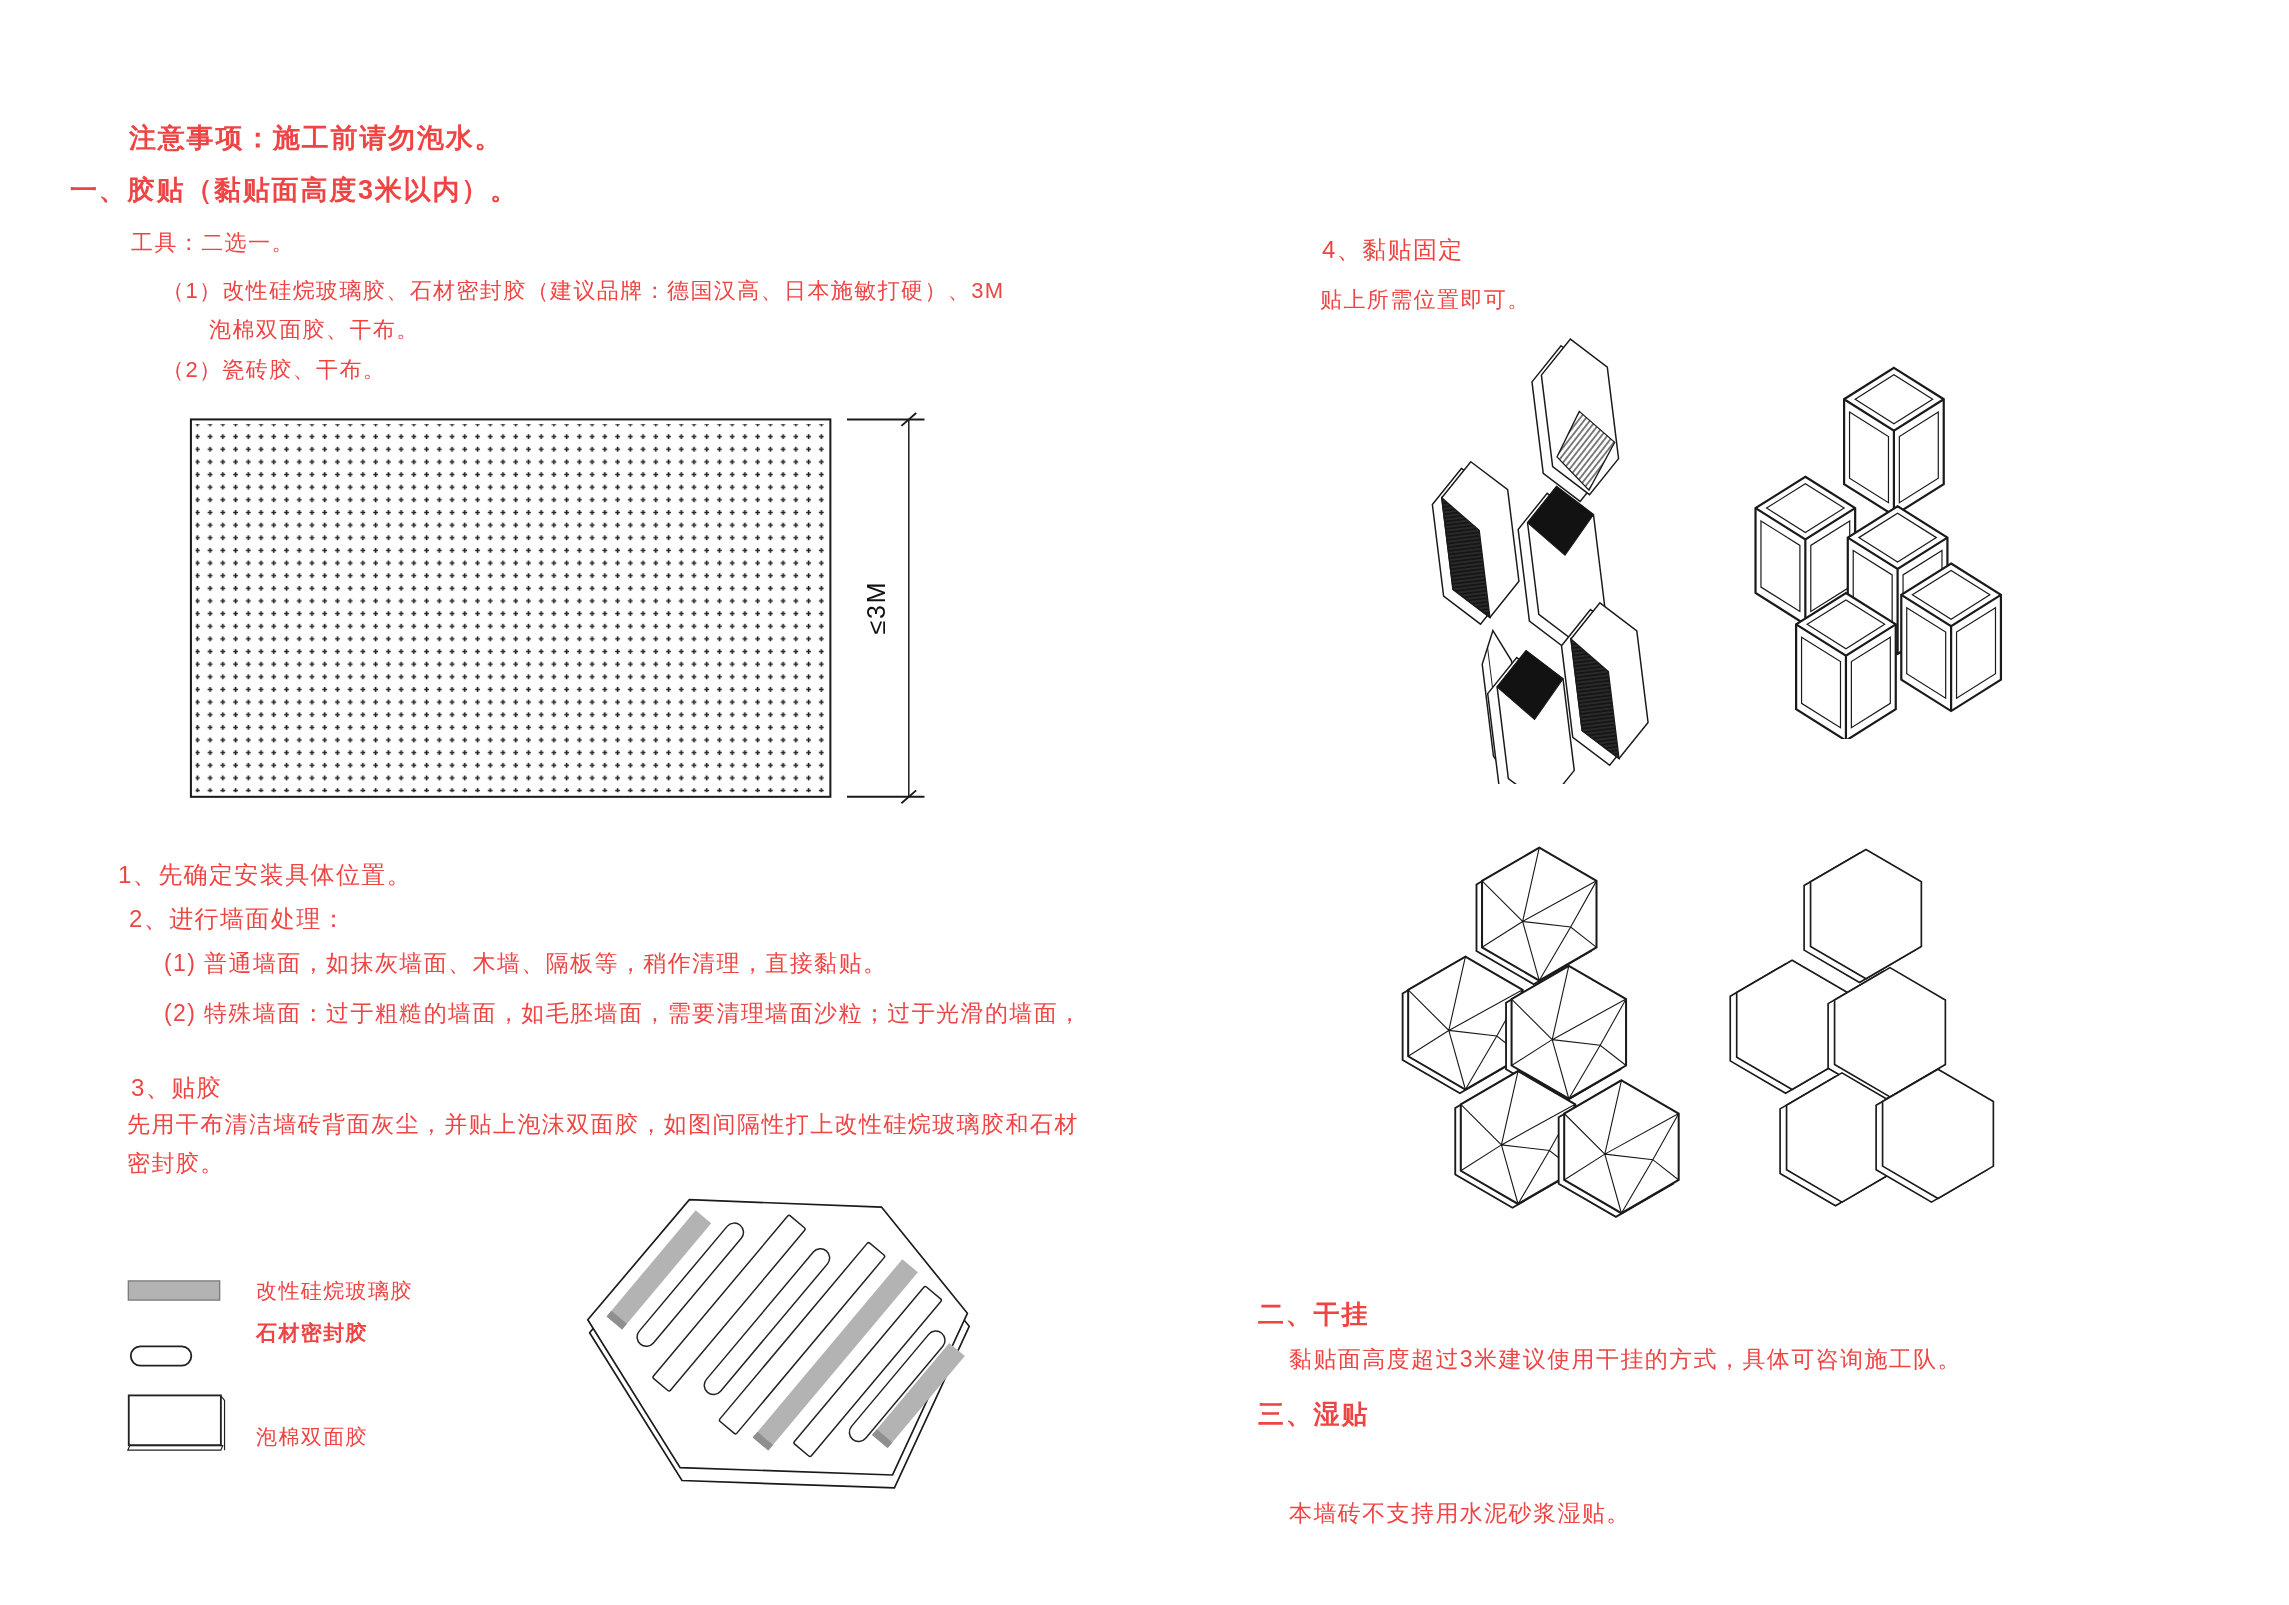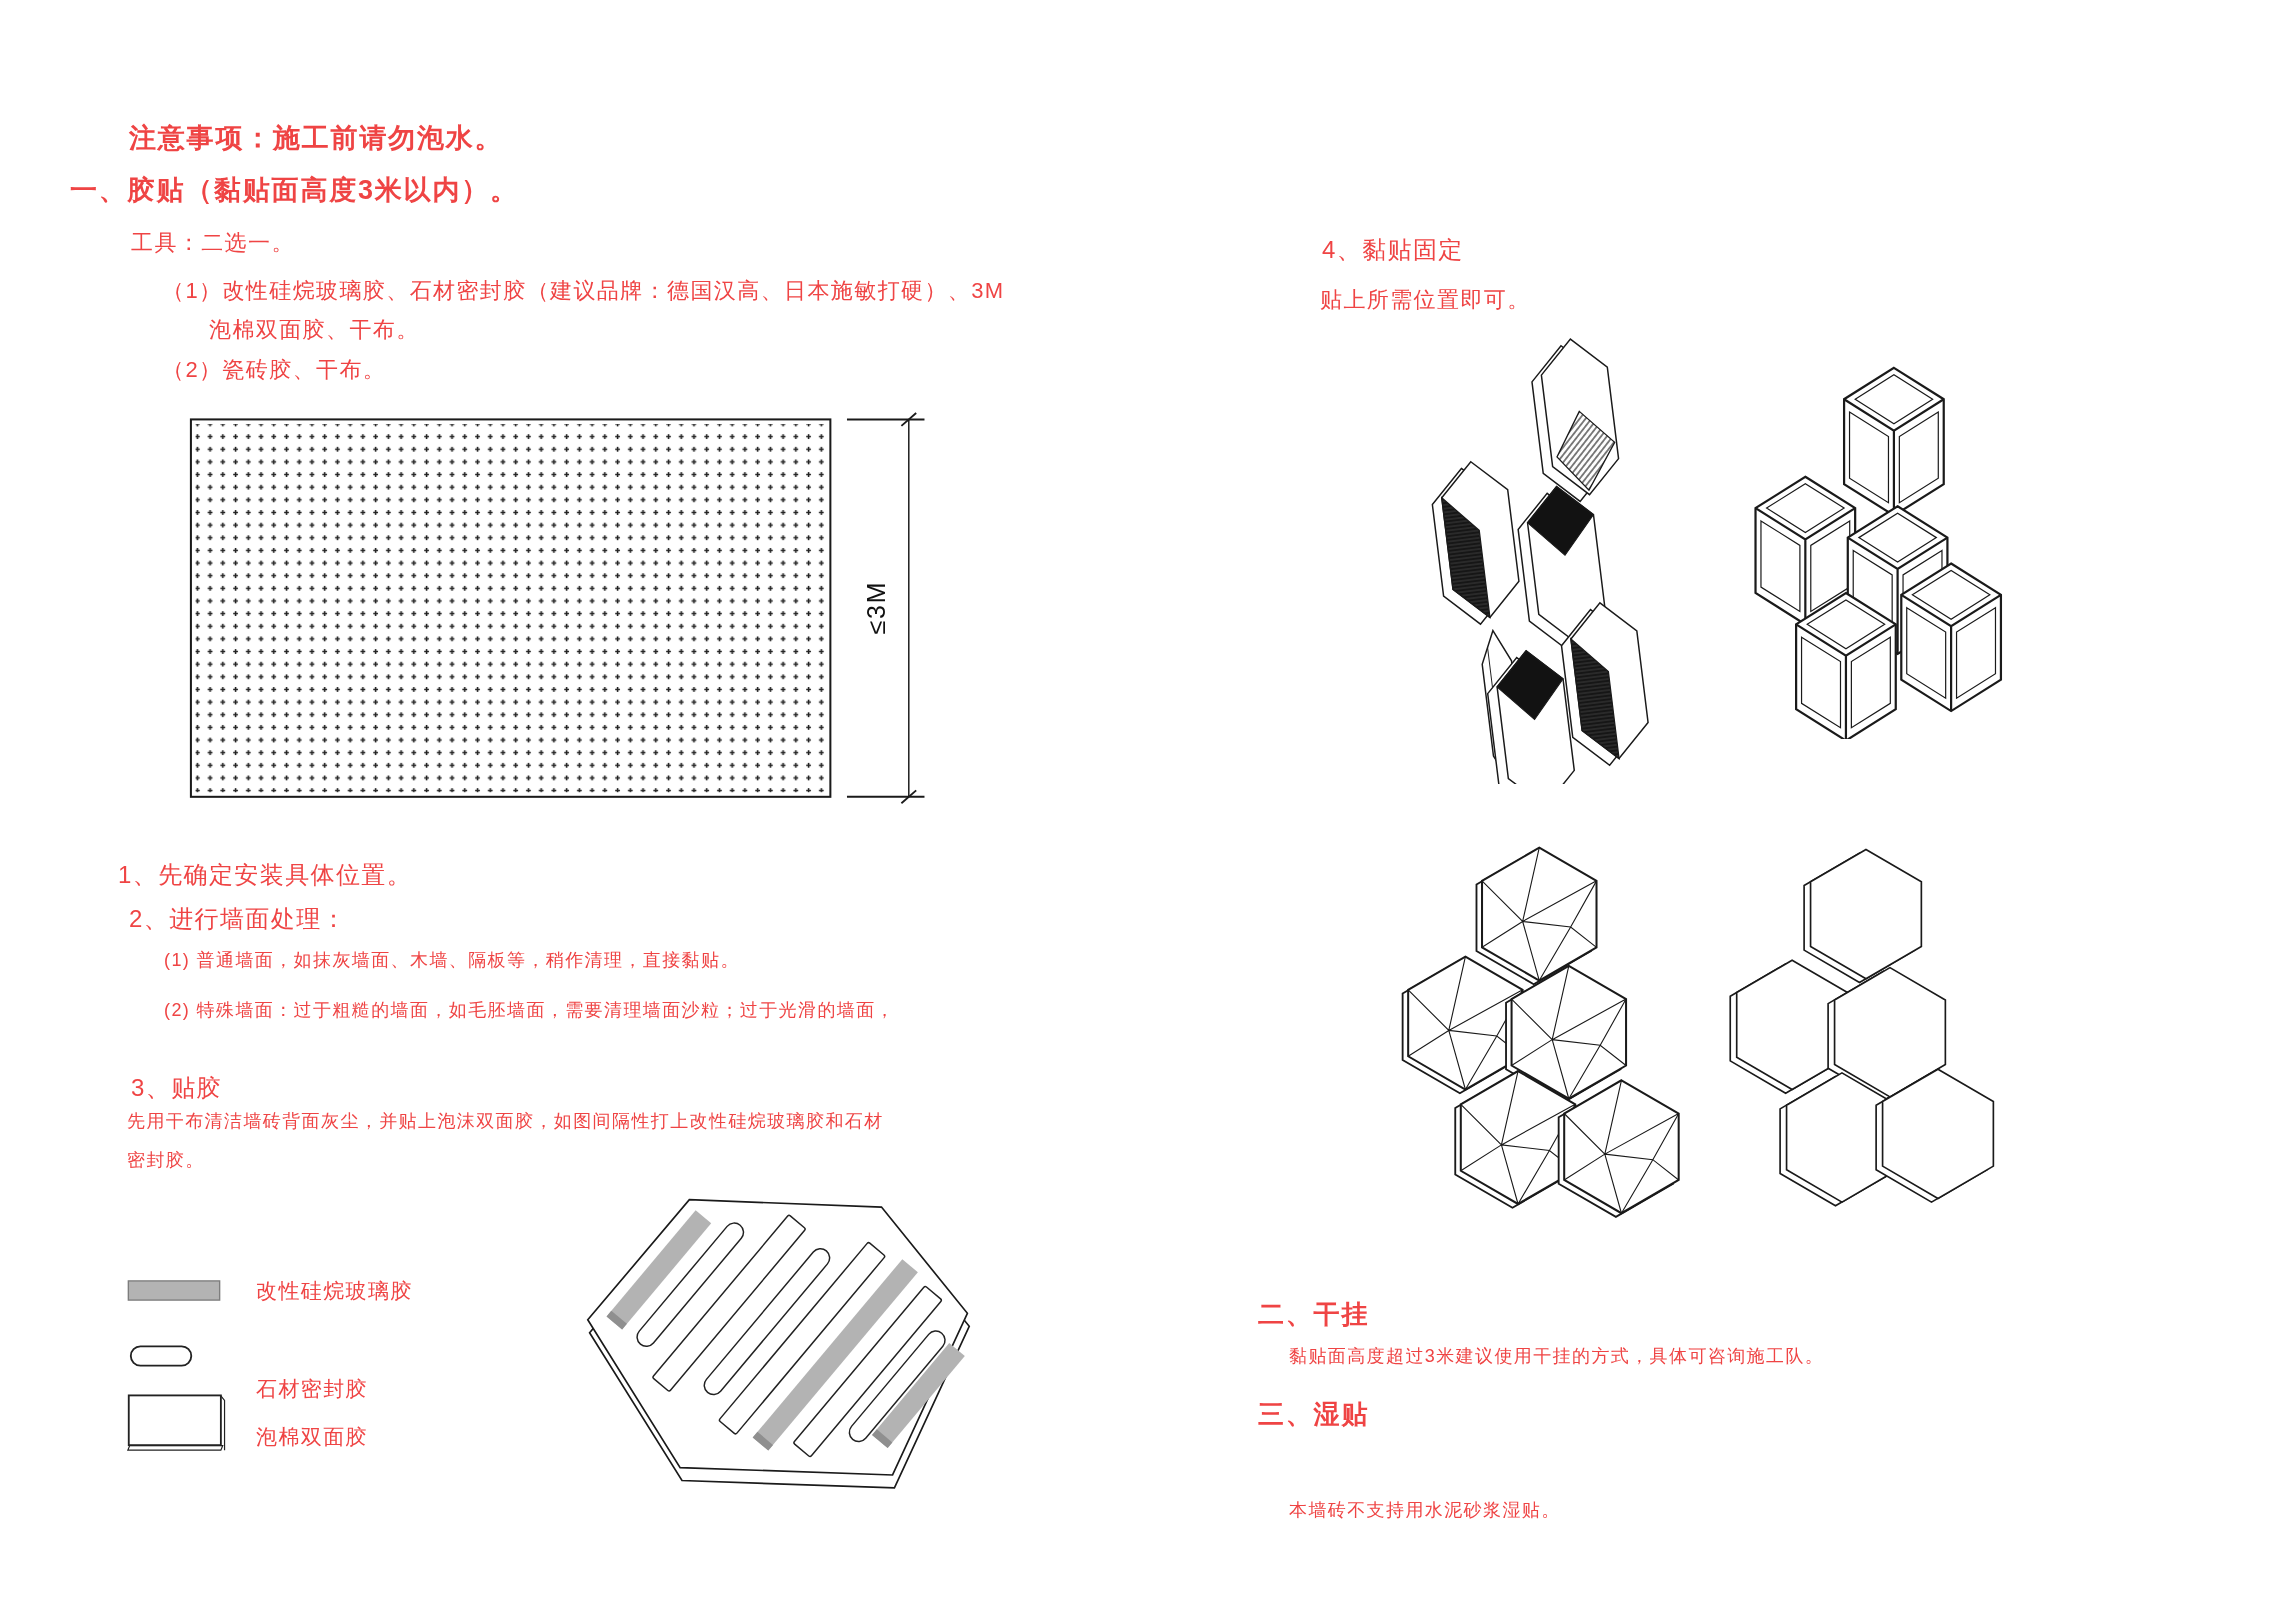--- a/index.html
+++ b/index.html
@@ -3,21 +3,21 @@
 <meta charset="utf-8">
 <style>
   html,body{margin:0;padding:0;background:#fff;}
   .page{
     position:relative;width:2290px;height:1606px;background:#ffffff;overflow:hidden;
     font-family:"Liberation Sans","DejaVu Sans",sans-serif;color:#ef4444;
   }
   .t{position:absolute;white-space:nowrap;line-height:1.25;letter-spacing:1.4px;}
   .h1{font-size:27px;font-weight:bold;letter-spacing:1.8px;}
   .body24{font-size:22px;}
-  .body25{font-size:18px;}
+  .body25{font-size:23px;}
   .step{font-size:24px;}
   .h2{font-size:26px;font-weight:bold;letter-spacing:1.8px;}
   .legend-label{font-size:21px;}
   svg{position:absolute;display:block;}
   .diagram{position:absolute;}
 </style>
 </head>
 <body>
 
 <div class="page">
@@ -91,21 +91,21 @@
   <div class="t body25" style="left:127px;top:1149px;">密封胶。</div>
 
   <svg class="diagram" style="left:127px;top:1280px;" width="94" height="21" viewBox="0 0 102 23">
     <rect x="1" y="1" width="100" height="21" fill="#b3b3b3" stroke="#7d7d7d" stroke-width="1.5"></rect>
   </svg>
   <div class="t legend-label" style="left:256px;top:1278px;">改性硅烷玻璃胶</div>
 
   <svg class="diagram" style="left:129px;top:1345px;" width="65" height="22" viewBox="0 0 70 24">
     <rect x="1.5" y="1.5" width="66" height="21" rx="10.5" fill="#fff" stroke="#222" stroke-width="2"></rect>
   </svg>
-  <div class="t legend-label" style="left:256px;top:1376px;">石材密封胶</div>
+  <div class="t legend-label" style="left:256px;top:1320px;font-weight:bold;">石材密封胶</div>
 
   <svg class="diagram" style="left:126px;top:1394px;" width="105" height="59" viewBox="0 0 114 64">
     <path d="M4,56 l-2,5 h101 l2,-5 z" fill="#fff" stroke="#222" stroke-width="1.3"></path>
     <path d="M103,2 l4,5 v54" fill="none" stroke="#222" stroke-width="1.3"></path>
     <rect x="3" y="1.5" width="100" height="54" fill="#fff" stroke="#222" stroke-width="2"></rect>
   </svg>
   <div class="t legend-label" style="left:256px;top:1424px;">泡棉双面胶</div>
 
   <svg class="diagram" style="left:572px;top:1172px;" width="425" height="351" viewBox="620 1270 460 380">
     <polygon points="639,1444 749,1314 957,1322 1050,1437 969,1612 739,1604" fill="#fff" stroke="#1a1a1a" stroke-width="1.8"></polygon>

